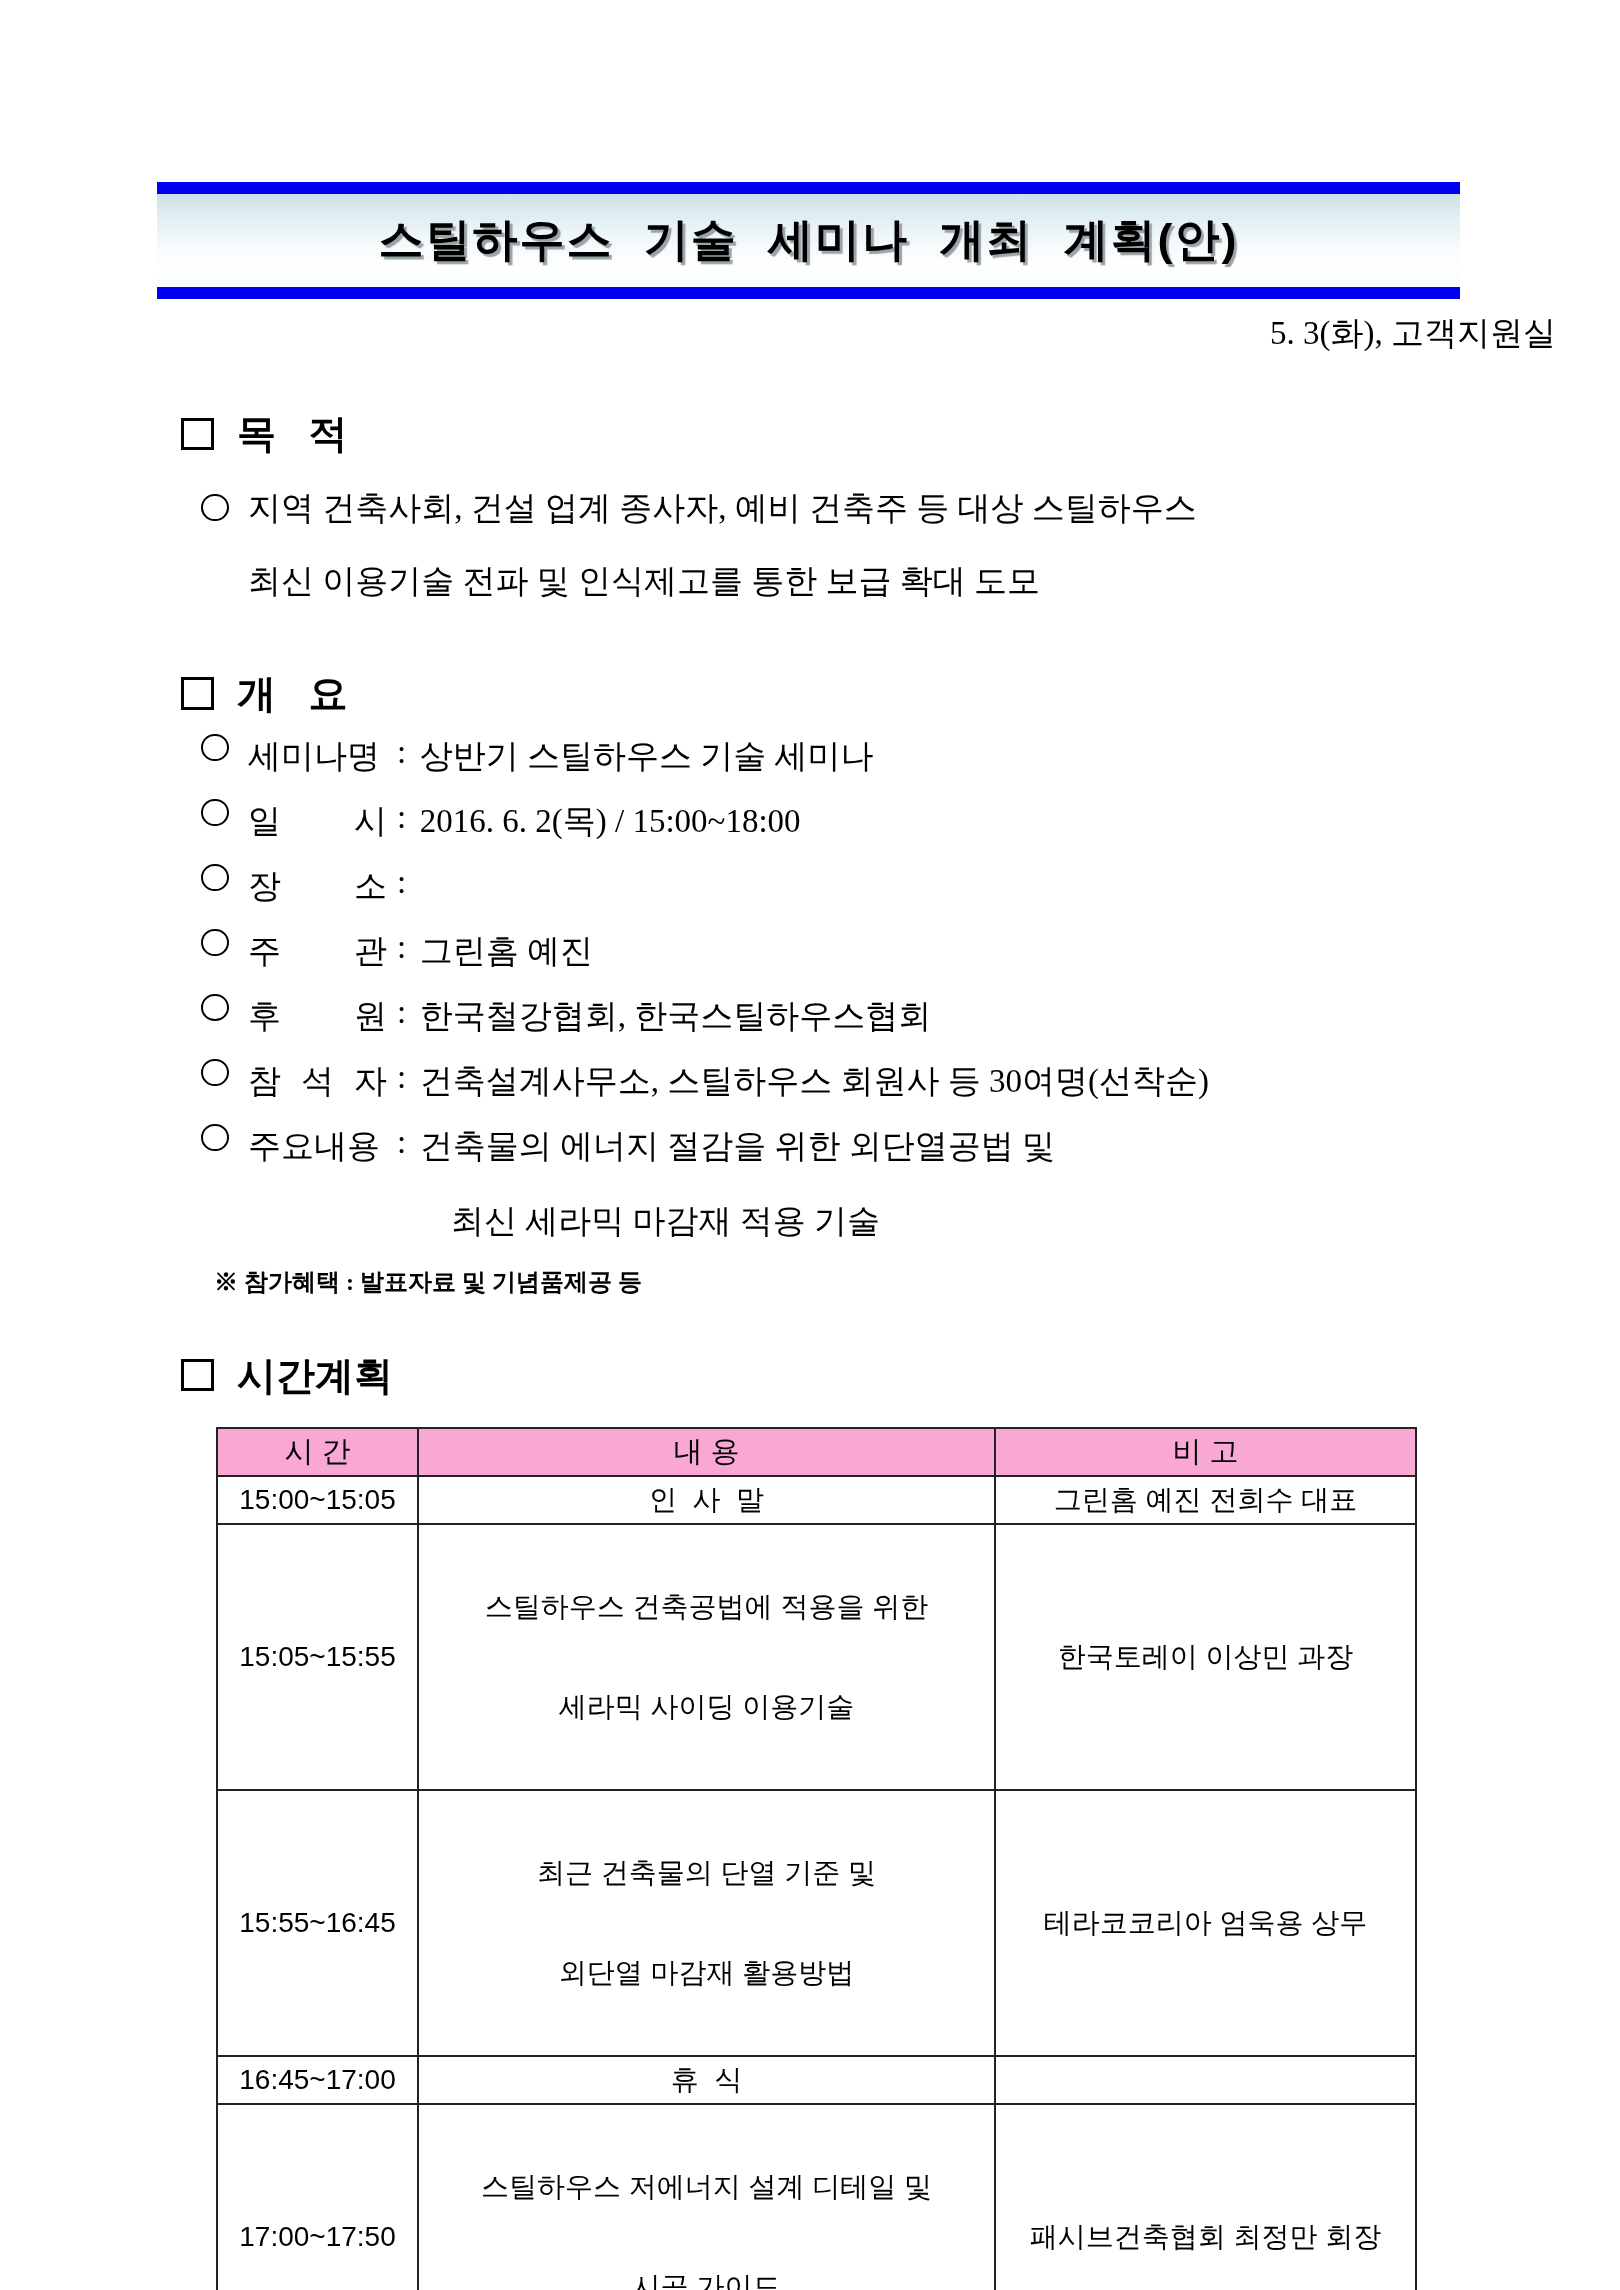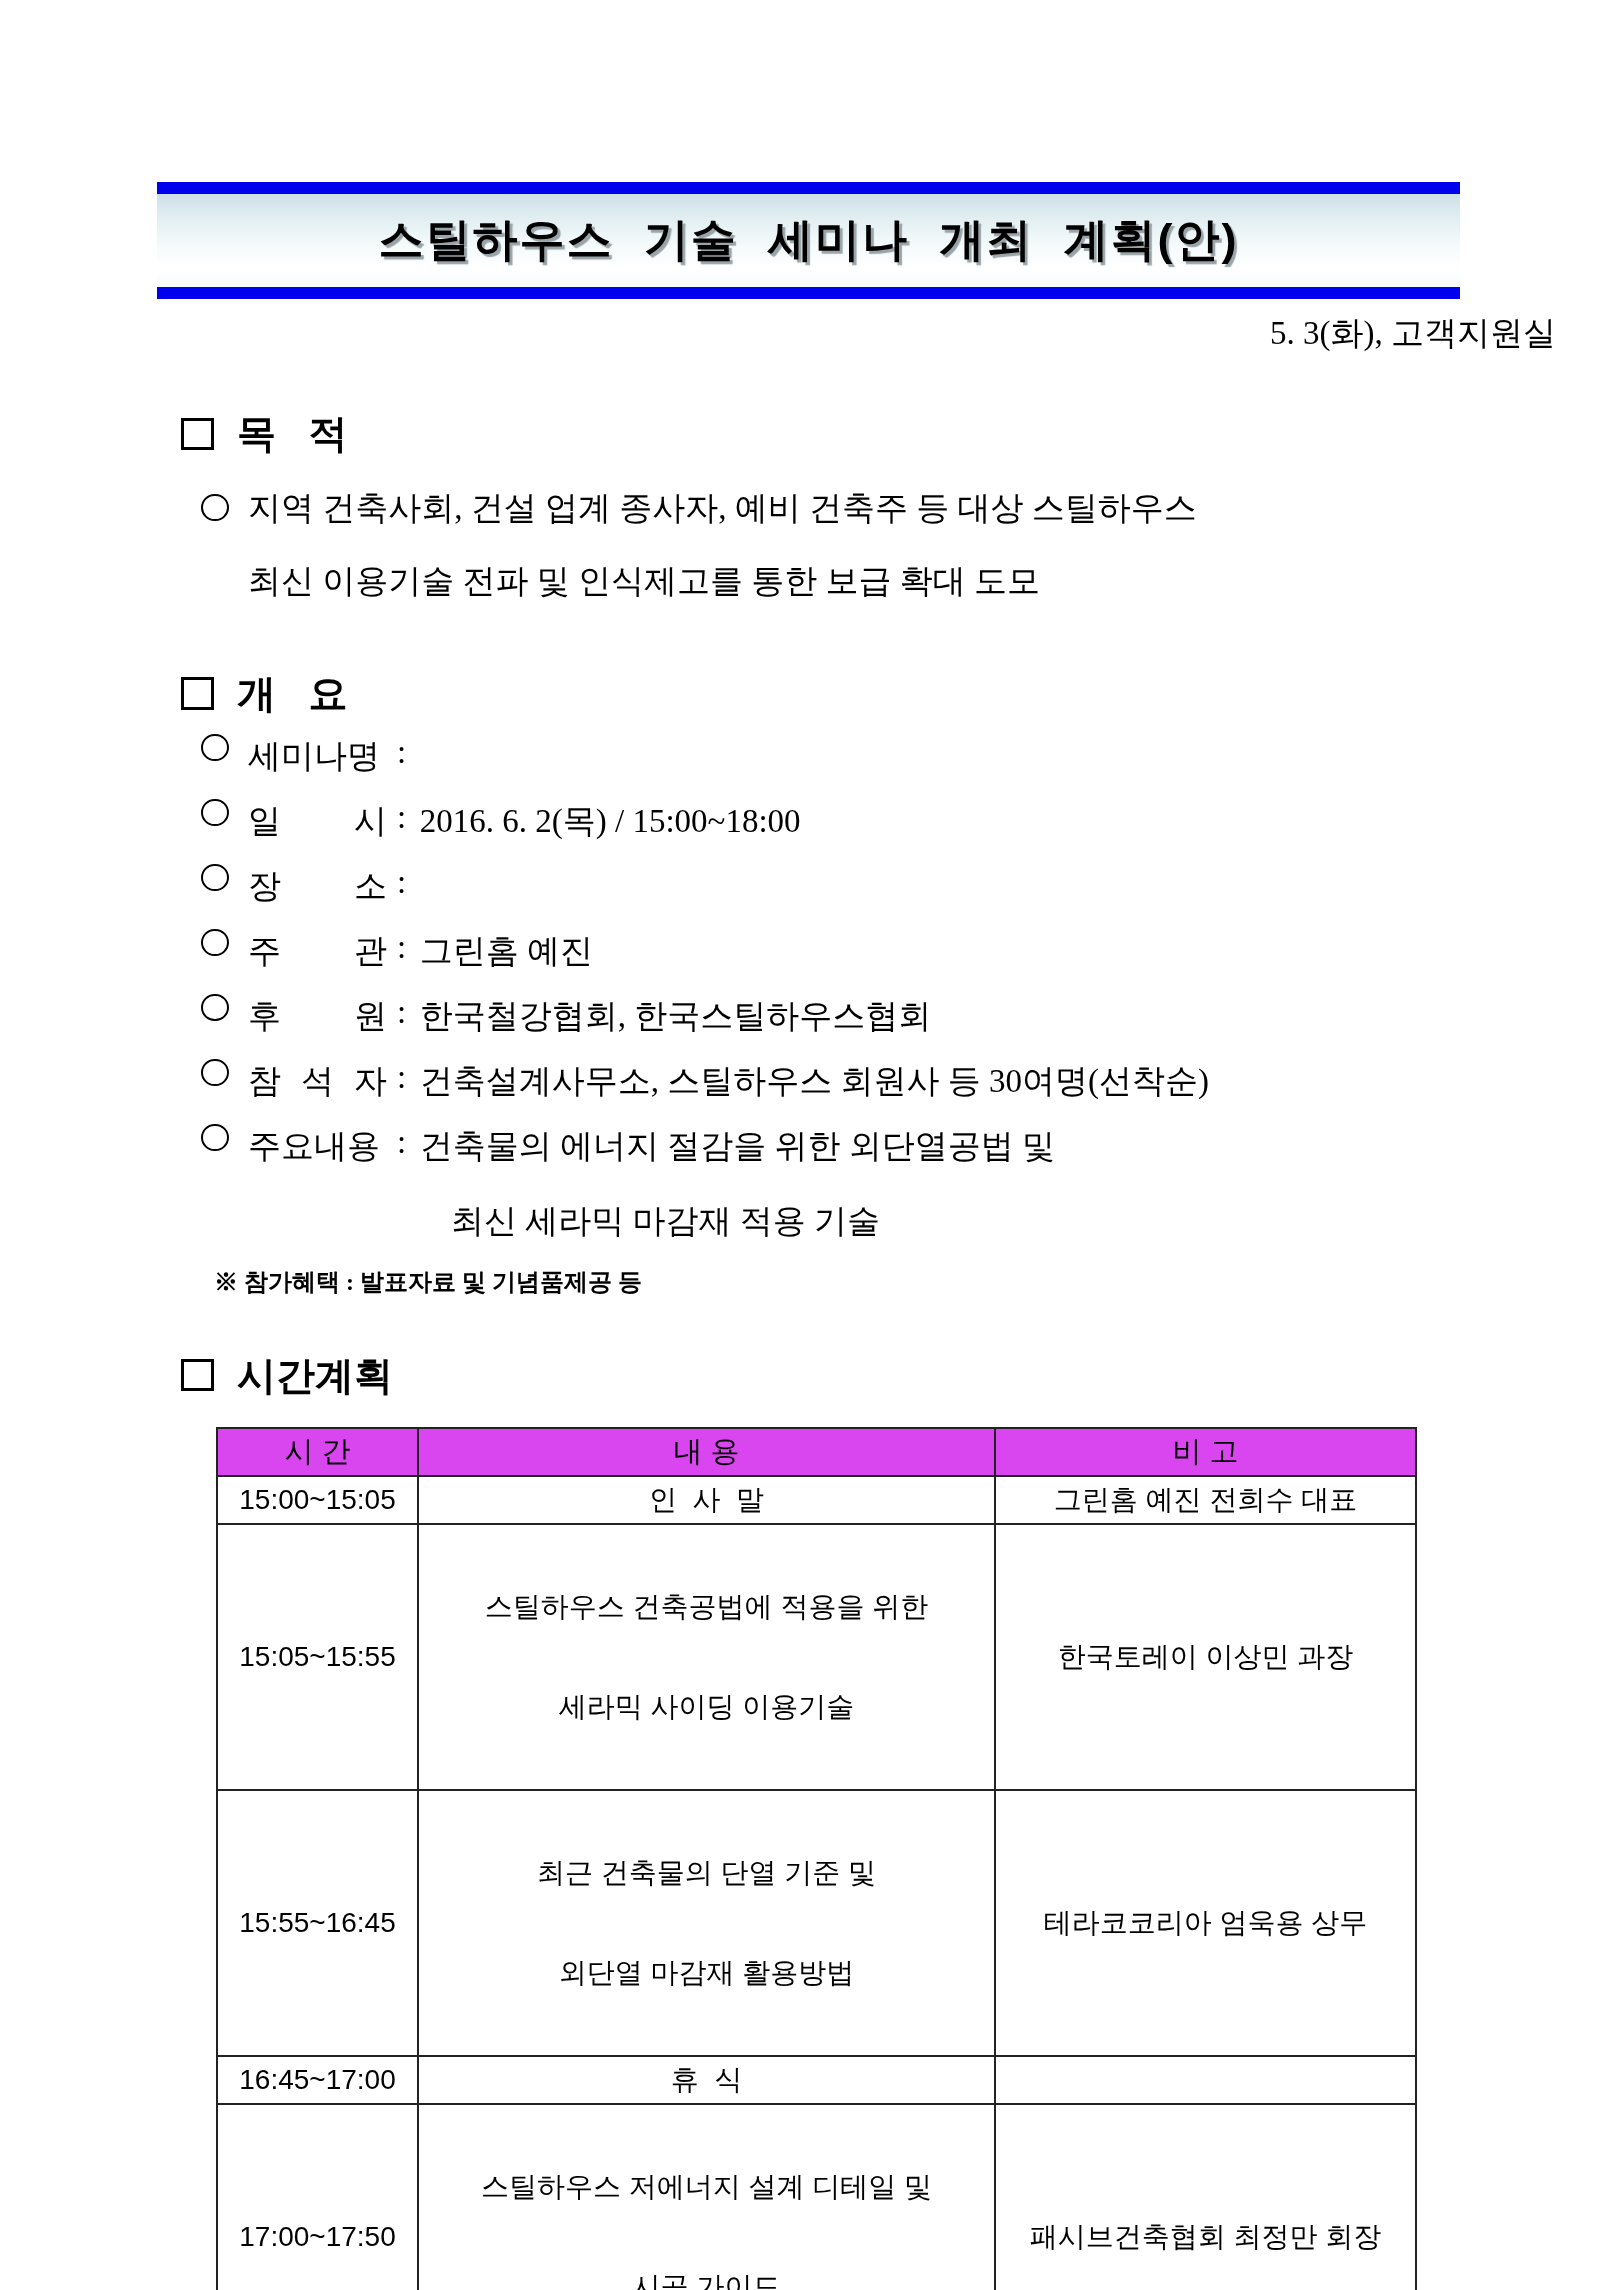--- a/index.html
+++ b/index.html
@@ -90,21 +90,21 @@
   .sched-table col.c-content { width:577px; }
   .sched-table col.c-remark { width:421px; }
   .sched-table th, .sched-table td {
     border:2px solid #222;
     text-align:center; vertical-align:middle;
     padding:0 3.9px;
     white-space:pre;
   }
   .sched-table { border:2.9px solid #222; }
   .sched-table thead th {
-    background:#d946ef; font-weight:normal;
+    background:#f9a8d4; font-weight:normal;
     height:46px; font-size:29px;
     border-bottom:2.9px solid #222;
   }
   .sched-table tr.h1 td { height:46px; }
   .sched-table tr.h2 td { height:76px; }
   .cell-line { line-height:36px; }
 </style>
 </head>
 <body>
 
@@ -133,20 +133,21 @@
   <div class="sec-heading mt-overview">
     <span class="sq"></span>
     <span>개   요</span>
   </div>
 
   <div class="overview-list">
     <div class="ov-item">
       <span class="circle"></span>
       <span class="ov-label">세미나명</span>
       <span class="ov-sep">:</span>
+      <span class="ov-value">상반기 스틸하우스 기술 세미나</span>
     </div>
     <div class="ov-item">
       <span class="circle"></span>
       <span class="ov-label">일 시</span>
       <span class="ov-sep">:</span>
       <span class="ov-value">2016. 6. 2(목) / 15:00~18:00</span>
     </div>
     <div class="ov-item">
       <span class="circle"></span>
       <span class="ov-label">장 소</span>

